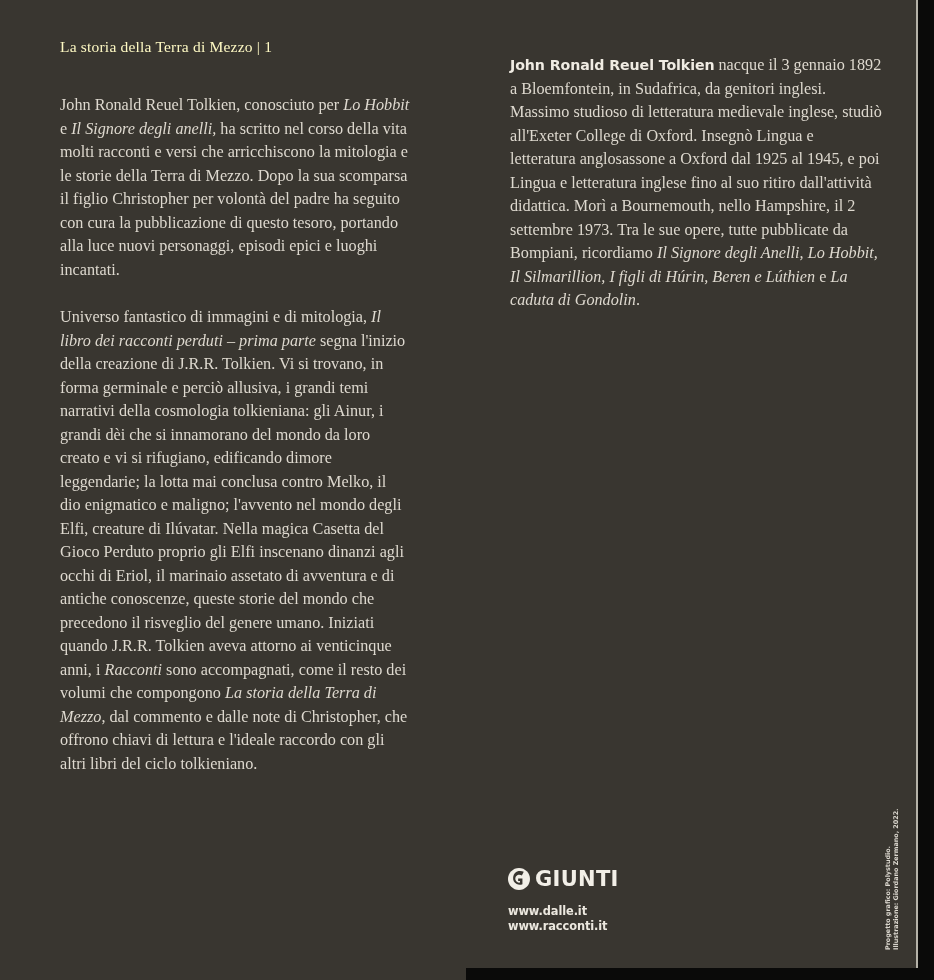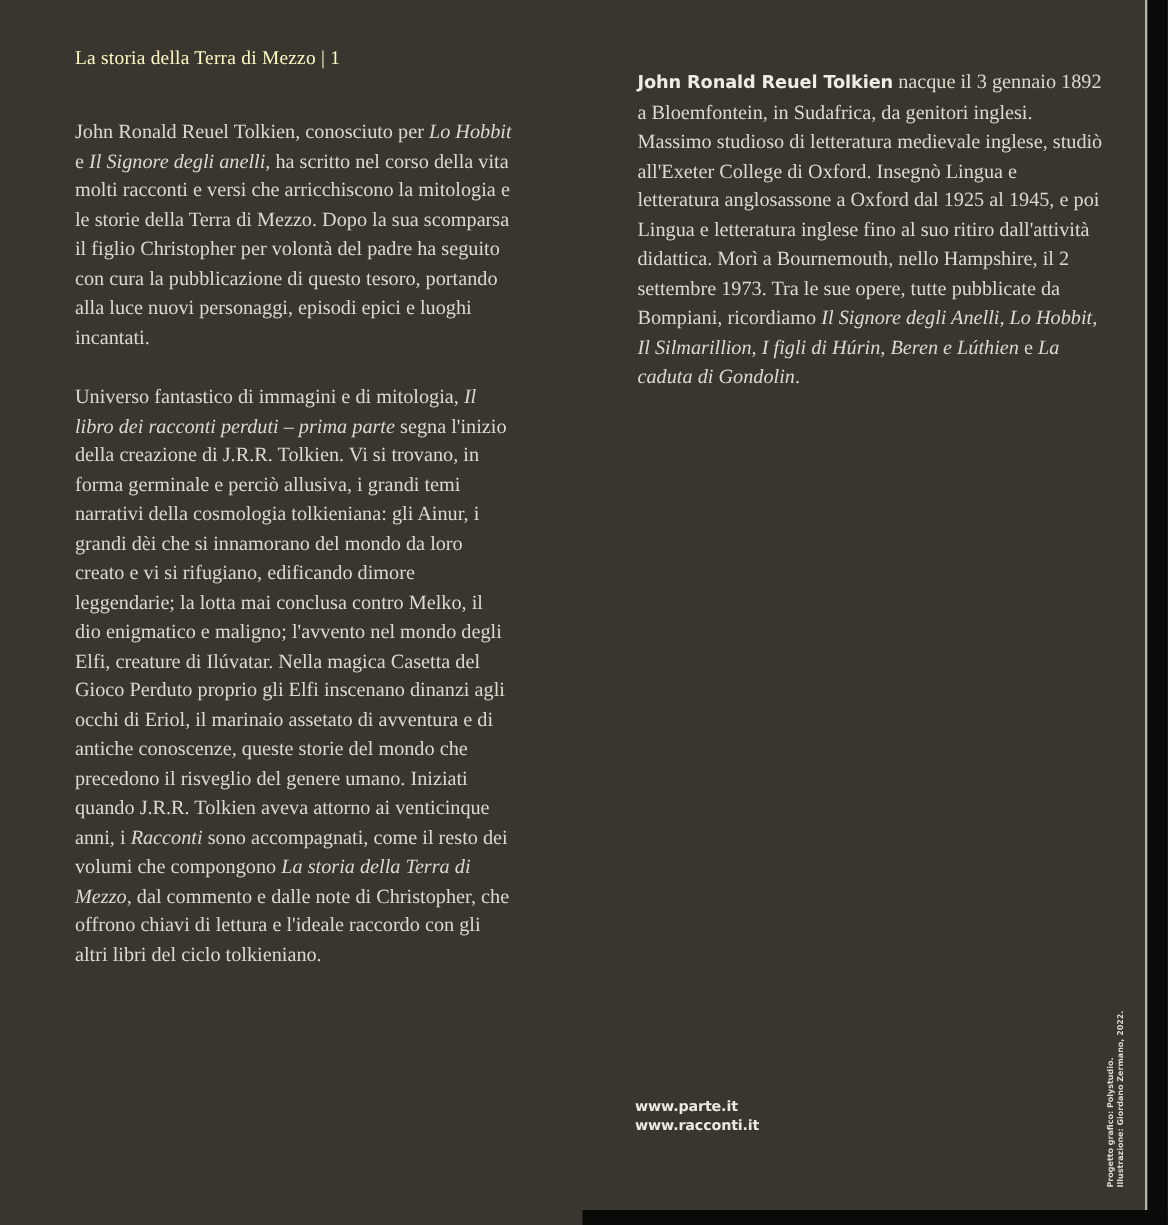--- a/index.html
+++ b/index.html
@@ -174,22 +174,29 @@
     </p>
   </div>
 
   <div id="right-col">
     <p id="bio-par">
       <span class="bio-name">John Ronald Reuel Tolkien</span><span> nacque il 3 gennaio 1892 a Bloemfontein, in Sudafrica, da genitori inglesi. Massimo studioso di letteratura medievale inglese, studiò all'Exeter College di Oxford. Insegnò Lingua e letteratura anglosassone a Oxford dal 1925 al 1945, e poi Lingua e letteratura inglese fino al suo ritiro dall'attività didattica. Morì a Bournemouth, nello Hampshire, il 2 settembre 1973. Tra le sue opere, tutte pubblicate da Bompiani, ricordiamo </span><span class="ital">Il Signore degli Anelli, Lo Hobbit, Il Silmarillion, I figli di Húrin, Beren e Lúthien</span><span> e </span><span class="ital">La caduta di Gondolin</span><span>.</span>
     </p>
   </div>
 
   <div id="publisher">
+    <div id="logo-row">
+      <svg id="logo-mark" viewBox="0 0 44 44">
+        <path fill="#f2efe7" d="M22 0C9.85 0 0 9.85 0 22s9.85 22 22 22 22-9.85 22-22S34.15 0 22 0z"></path>
+        <path fill="#393630" d="M31.5 7.5c-3.1-1.6-6.9-2.1-10.4-1.3-5.6 1.3-9.9 5.9-10.8 11.6-.9 5.8 1.9 11.5 7 14.2 3.6 1.9 7.9 2 11.6.4v-11.2h-8.6v4.6h3.7v3.3c-1.9.5-4 .2-5.7-.9-2.7-1.7-4.1-4.9-3.6-8.1.5-3.2 2.9-5.8 6-6.5 2.4-.6 5-.1 7 1.3z"></path>
+      </svg>
+      <div id="logo-word">GIUNTI</div>
+    </div>
     <div id="urls">
-      <div class="url-line">www.parte.it</div>
+      <div class="url-line">www.dalle.it</div>
       <div class="url-line">www.racconti.it</div>
     </div>
   </div>
 
   <div id="credits">
     <div id="credits-inner">
       <div class="credit-line">Progetto grafico: Polystudio.</div>
       <div class="credit-line">Illustrazione: Giordano Zermano, 2022.</div>
     </div>
   </div>

